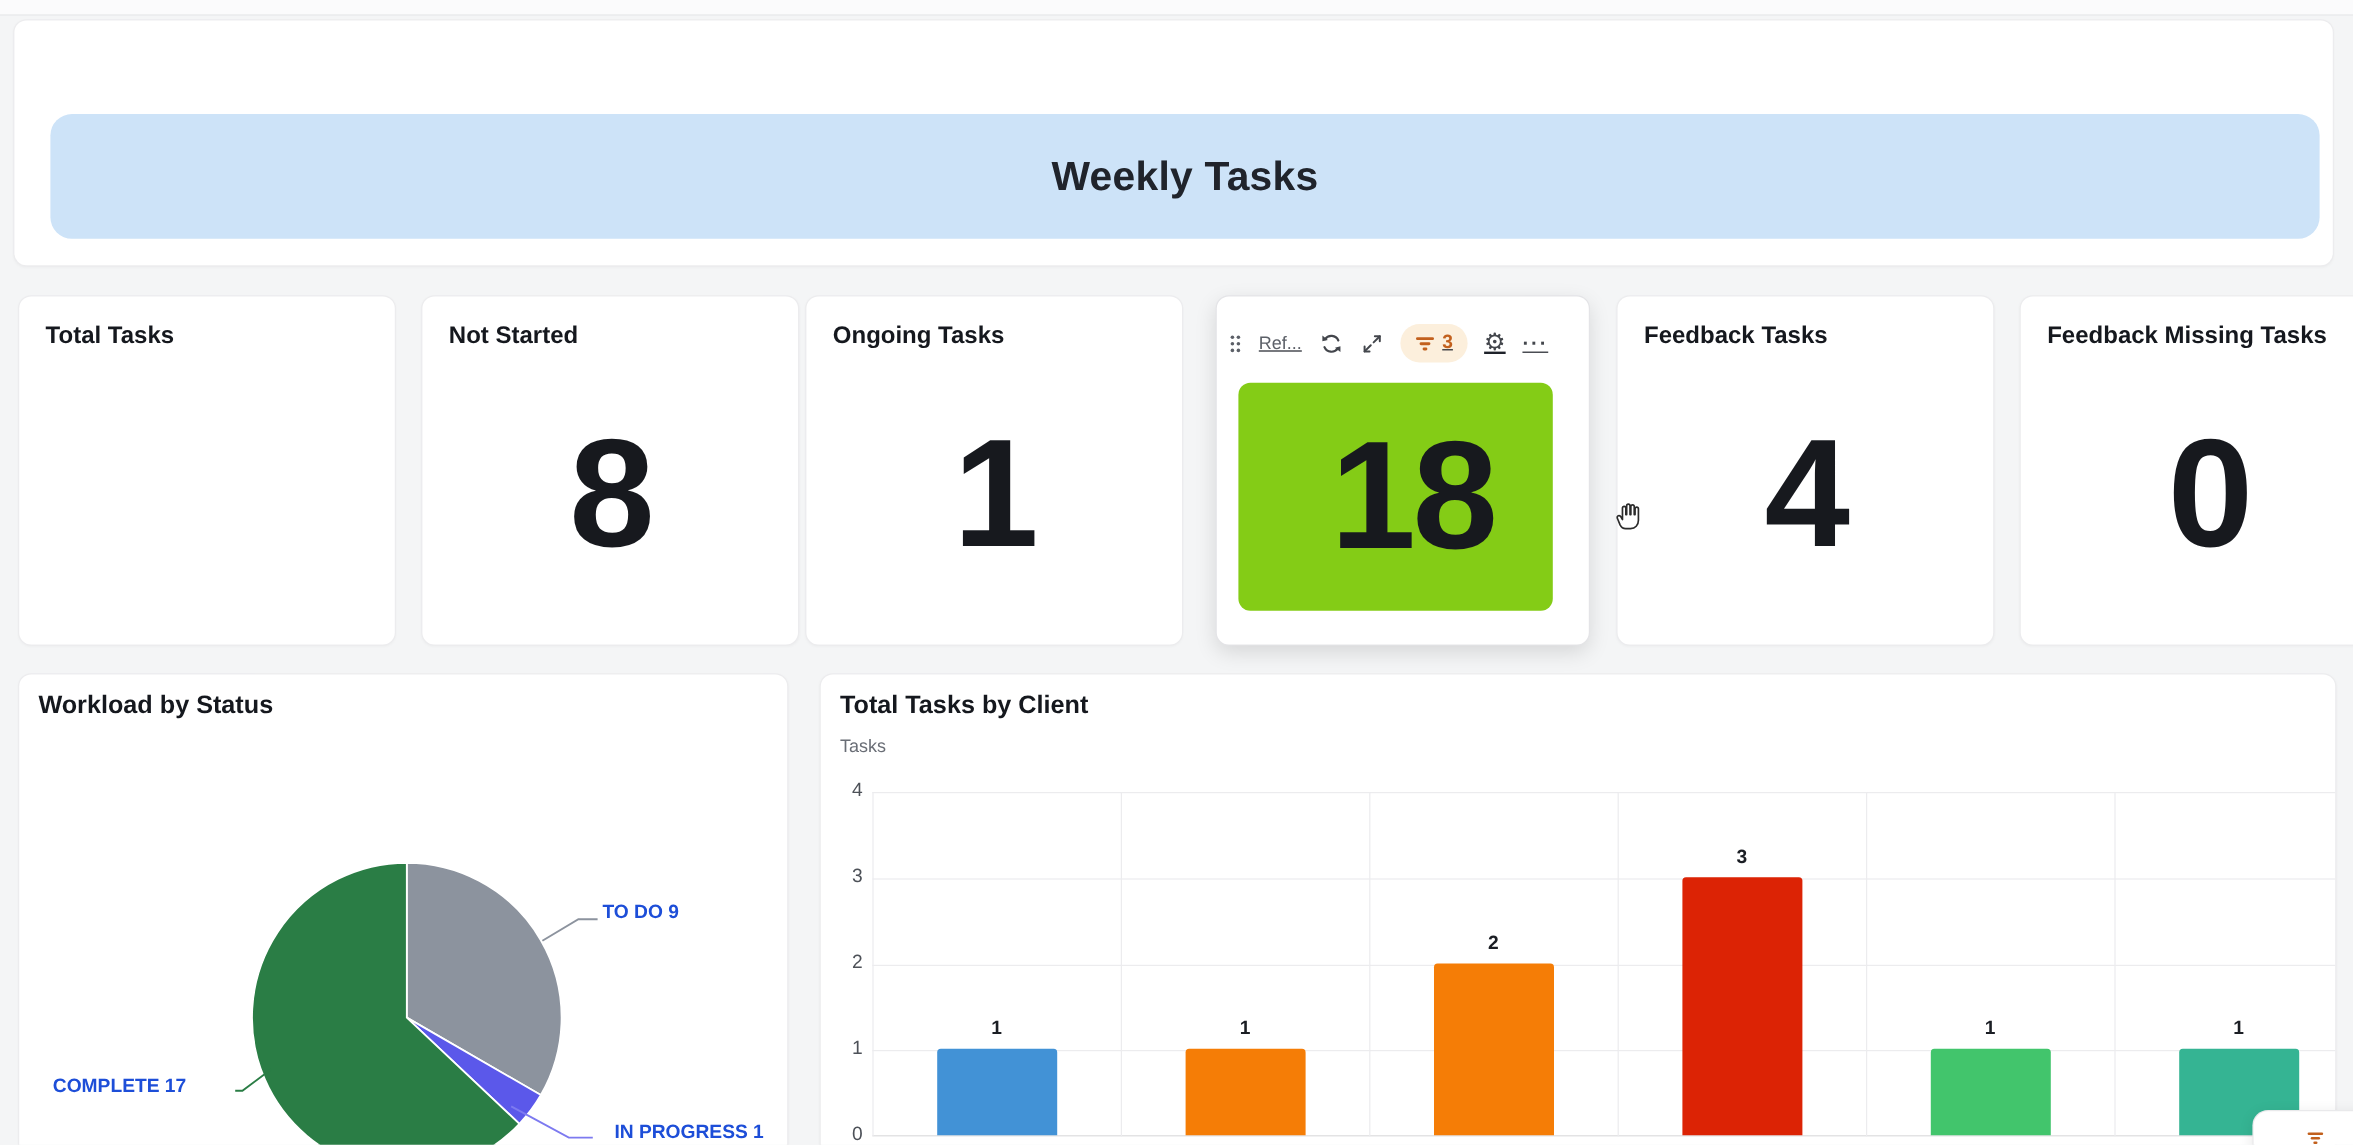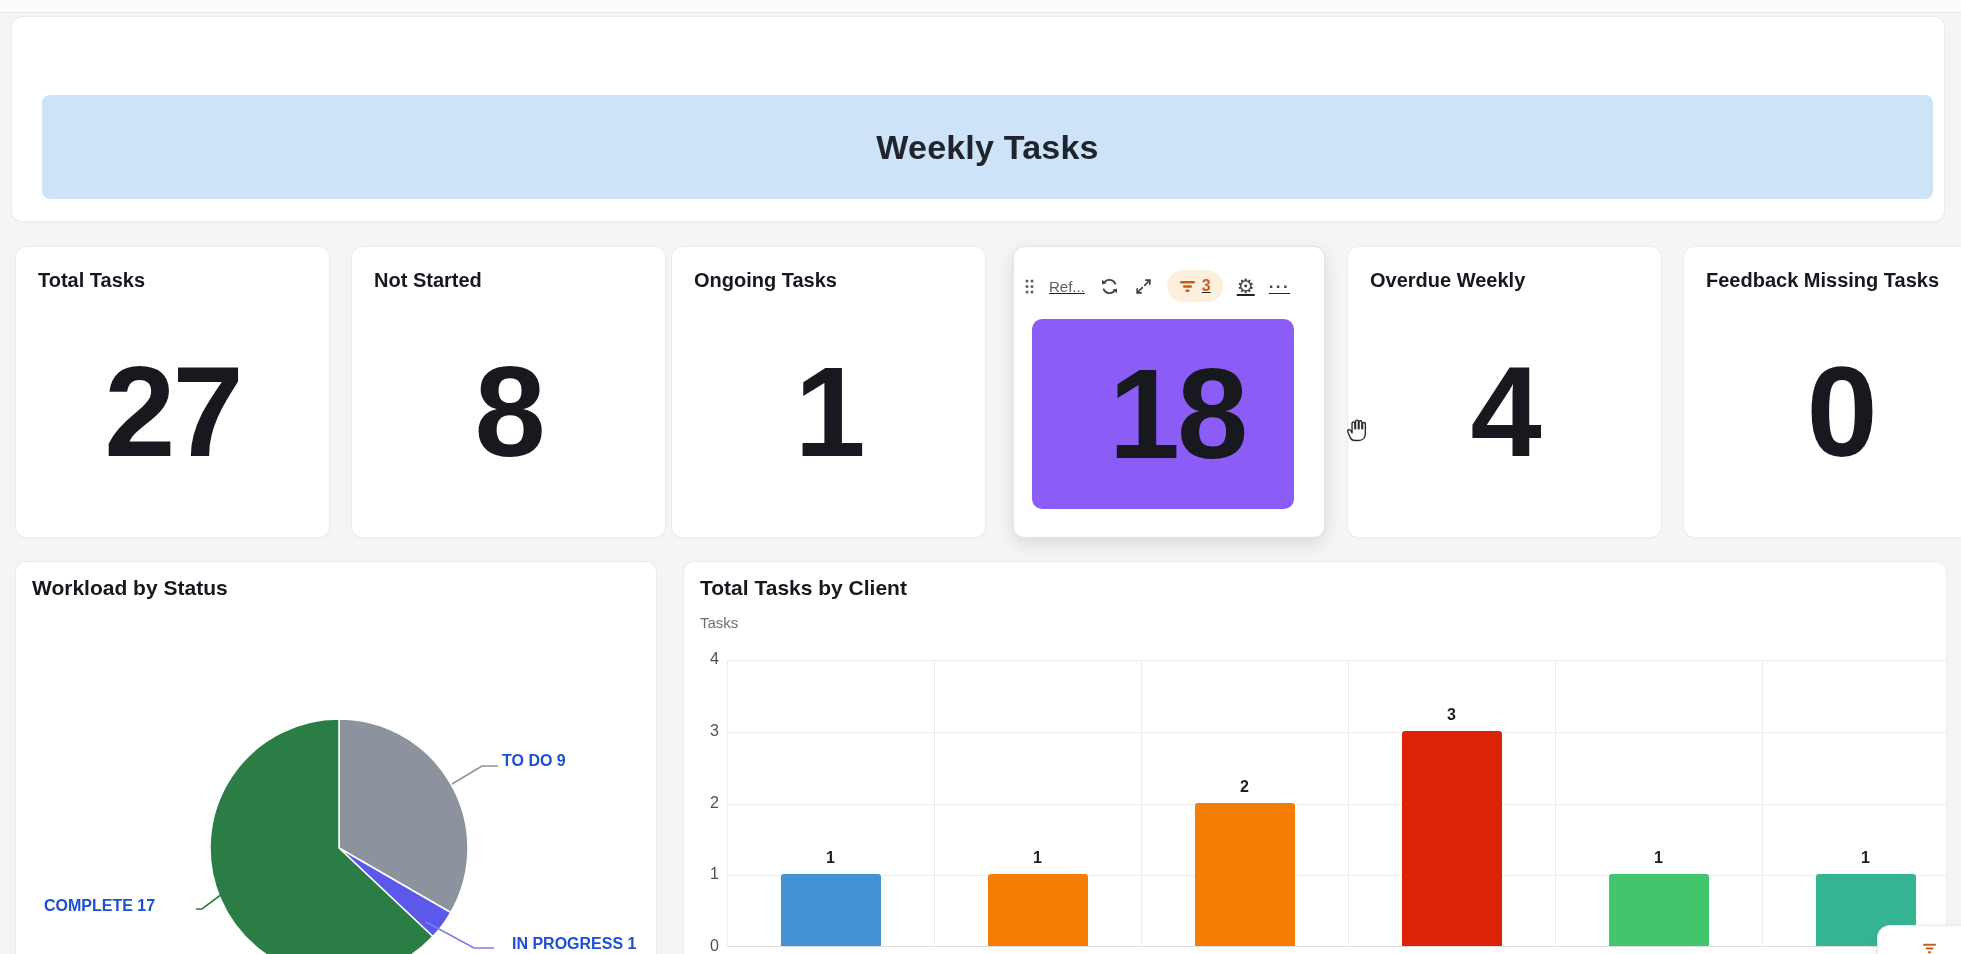--- a/index.html
+++ b/index.html
@@ -8,42 +8,42 @@
 
   .top-strip { position:absolute; left:0; top:0; width:1961px; height:13px;
                background:#fbfbfc; border-bottom:1px solid #e5e6e8; }
 
   .card { position:absolute; background:#fff; border-radius:10px;
           box-shadow:0 0 0 1px #ececee, 0 1px 3px rgba(0,0,0,.05); }
 
   
   .header-card { left:12px; top:17px; width:1932px; height:204px; }
   .banner { position:absolute; left:30px; top:78px; width:1891px; height:104px;
-            background:#cde3f8; border-radius:8px; display:flex; align-items:center; justify-content:center; }
+            background:#cde3f8; border-radius:18px; display:flex; align-items:center; justify-content:center; }
   .banner h1 { font-size:34px; font-weight:bold; color:#20242c; letter-spacing:.2px; }
 
   
   .kpi-card { top:247px; height:290px; width:313px; }
   .kpi-label { position:absolute; left:22px; top:22px; font-size:20px; font-weight:bold; color:#15181e; white-space:nowrap; }
   .kpi-value-wrap { position:absolute; left:0; right:0; top:58px; bottom:18px;
                     display:flex; align-items:center; justify-content:center; }
   .kpi-value { font-size:128px; font-weight:600; letter-spacing:-3px; color:#17191e; line-height:1; }
 
   .kpi-card.hovered { box-shadow:0 0 0 1px #e4e4e7, 0 6px 18px rgba(0,0,0,.13); }
   .card-toolbar { position:absolute; left:10px; right:14px; top:22px; height:34px;
                   display:flex; align-items:center; gap:14px;text-decoration:underline; }
   .tb-label { font-size:15px; color:#5c6068; white-space:nowrap; }
   .tb-icon { display:flex; align-items:center; justify-content:center; cursor:pointer; }
   .gear-glyph { font-size:20px; color:#43464c; line-height:1; }
   .dots-glyph { font-size:17px; font-weight:bold; color:#43464c; letter-spacing:1.5px; line-height:1; }
   .filter-pill { display:flex; align-items:center; gap:6px; background:#fcefdc;
                  border-radius:17px; height:32px; padding:0 12px; cursor:pointer; }
   .filter-pill .count { font-size:16px; font-weight:bold; color:#c2601d; }
   .kpi-hover-box { position:absolute; left:18px; top:72px; width:262px; height:190px;
-                   background:#8b5cf6; border-radius:10px;
+                   background:#84cc16; border-radius:10px;
                    display:flex; align-items:center; justify-content:center;padding-left:28px; }
 
   
   .pie-card { left:16px; top:562px; width:640px; height:480px; overflow:hidden; }
   .bar-card { left:684px; top:562px; width:1262px; height:480px; overflow:hidden; }
   .chart-title { position:absolute; left:16px; top:14px; font-size:21px; font-weight:bold; color:#15181e;text-align:right; }
   .axis-name { position:absolute; left:16px; top:52px; font-size:15px; color:#6a6e76; }
 
   .pie-svg { position:absolute; left:193px; top:156px; width:260px; height:260px; }
   .leader-svg { position:absolute; left:0; top:0; width:640px; height:480px; pointer-events:none; }
@@ -73,23 +73,20 @@
 <div class="top-strip"></div>
 
 <section class="card header-card">
   <div class="banner">
     <h1>Weekly Tasks</h1>
   </div>
 </section>
 
 <div class="card kpi-card" style="left:16px">
   <div class="kpi-label">Total Tasks</div>
-  <div class="kpi-value-wrap">
-      <div class="kpi-value">27</div>
-    </div>
 </div>
 
 <div class="card kpi-card" style="left:352px">
   <div class="kpi-label">Not Started</div>
   <div class="kpi-value-wrap">
       <div class="kpi-value">8</div>
     </div>
 </div>
 
 <div class="card kpi-card" style="left:672px">
@@ -142,21 +139,21 @@
     </span>
     <span class="tb-icon gear-glyph">⚙</span>
     <span class="tb-icon dots-glyph">···</span>
   </div>
   <div class="kpi-hover-box">
     <div class="kpi-value">18</div>
   </div>
 </div>
 
 <div class="card kpi-card" style="left:1348px">
-  <div class="kpi-label">Overdue Weekly</div>
+  <div class="kpi-label">Feedback Tasks</div>
   <div class="kpi-value-wrap">
       <div class="kpi-value">4</div>
     </div>
 </div>
 
 <div class="card kpi-card" style="left:1684px">
   <div class="kpi-label">Feedback Missing Tasks</div>
   <div class="kpi-value-wrap">
       <div class="kpi-value">0</div>
     </div>

